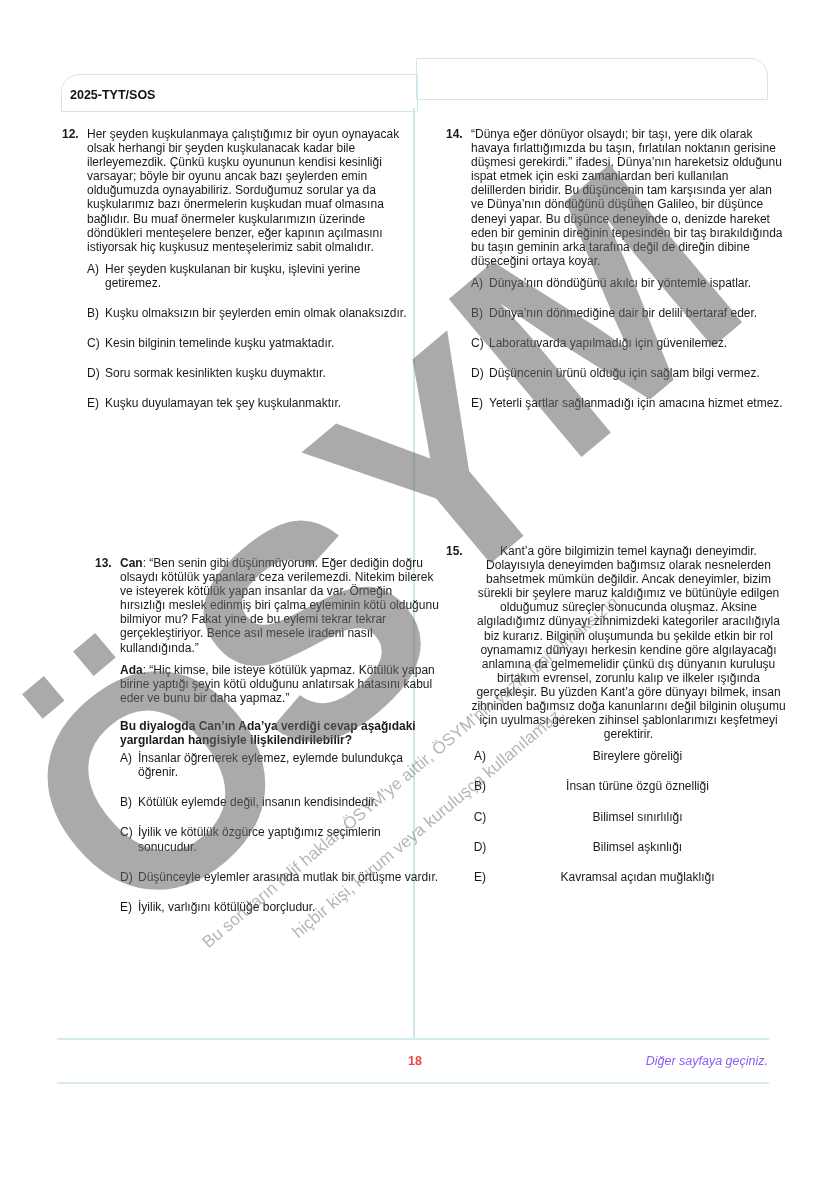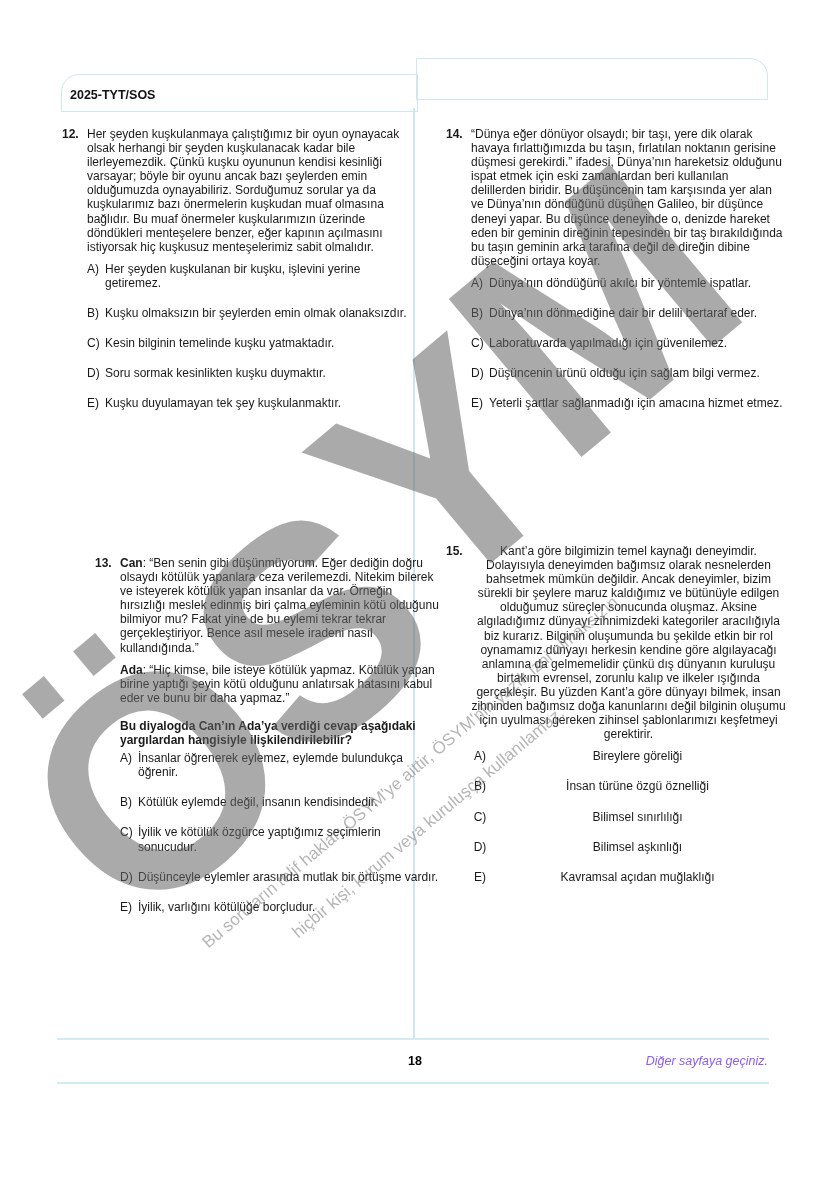--- a/index.html
+++ b/index.html
@@ -21,21 +21,21 @@
       position: absolute; left: 413px; top: 108px; width: 2px; height: 930px; background: #cfe6ec;
     }
     .footer-line-top {
       position: absolute; left: 57px; top: 1038px; width: 712px; height: 2px; background: #d4ebf0;
     }
     .footer-line-bottom {
       position: absolute; left: 57px; top: 1082px; width: 712px; height: 2px; background: #d4ebf0;
     }
     .page-number {
       position: absolute; left: 400px; top: 1054px; width: 30px; text-align: center;
-      font-weight: bold; font-size: 12.5px; color: #000000;
+      font-weight: bold; font-size: 12.5px; color: #ef4444;
     }
     .next-page {
       position: absolute; right: 60px; top: 1054px; font-style: italic; font-size: 12.5px; color: #8b5cf6;
     }
 
     .question { position: absolute; font-size: 12px; line-height: 14.1px; }
     .q-left { left: 62px; width: 345px; }
     .q-right { left: 446px; width: 340px; }
     .q-num { position: absolute; left: 0; top: 0; font-weight: bold; }
     .q-body { margin-left: 25px; }

